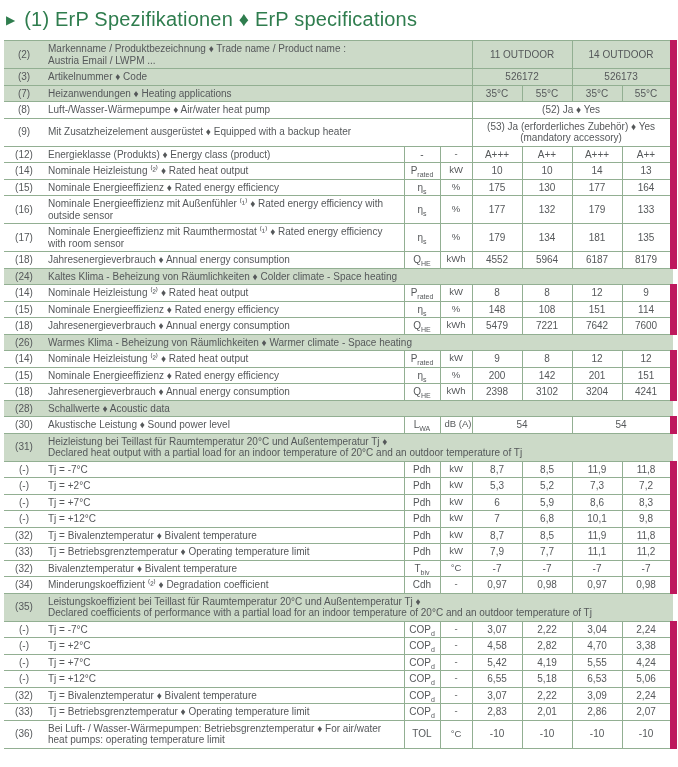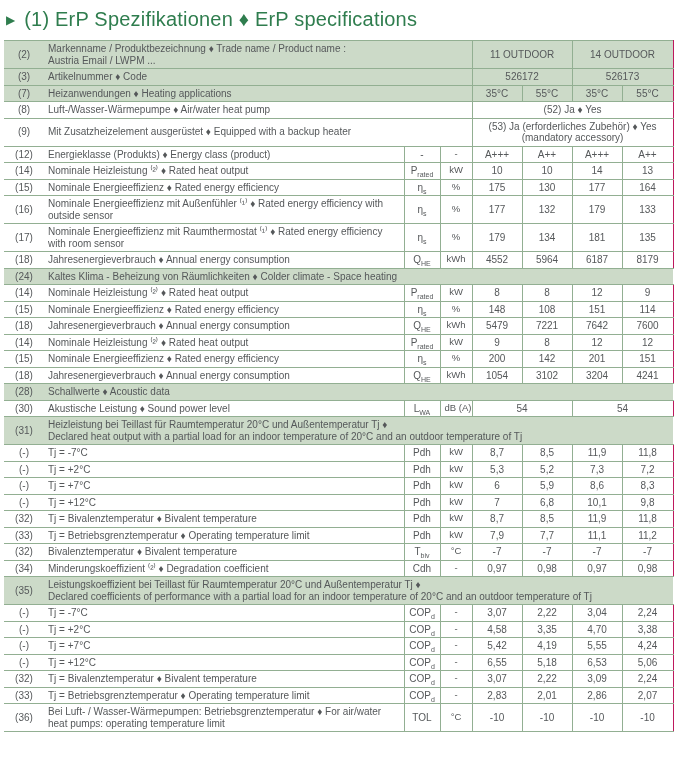--- a/index.html
+++ b/index.html
@@ -35,21 +35,21 @@
   table.spec tr:first-child td { border-top:1px solid #92af92; }
 
   td.num  { text-align:center; padding:2px 1px; }
   td.lbl  { text-align:left; }
   td.sym, td.unit, td.val {
     text-align:center;
     border-left:1px solid #92af92;
   }
   td.sym  { padding:2px 1px; }
   td.unit { padding:2px 0; font-size:9.5px; white-space:nowrap; }
-  td.val:last-child { border-right:1px solid #be185d; }
+  td.val:last-child { border-right:7px solid #be185d; }
 
   tr.band td { background:#ccdac8; }
 
   sub { font-size:7px; line-height:0; }
 </style>
 </head>
 <body>
 
 <div class="page">
 
@@ -187,20 +187,24 @@
         <tr>
           <td class="num">(18)</td>
           <td class="lbl">Jahresenergieverbrauch ♦ Annual energy consumption</td>
           <td class="sym">Q<sub>HE</sub></td>
           <td class="unit">kWh</td>
           <td class="val">5479</td>
           <td class="val">7221</td>
           <td class="val">7642</td>
           <td class="val">7600</td>
         </tr>
+        <tr class="band">
+          <td class="num">(26)</td>
+          <td class="lbl" colspan="7">Warmes Klima - Beheizung von Räumlichkeiten ♦ Warmer climate - Space heating</td>
+        </tr>
         <tr>
           <td class="num">(14)</td>
           <td class="lbl">Nominale Heizleistung ⁽²⁾ ♦ Rated heat output</td>
           <td class="sym">P<sub>rated</sub></td>
           <td class="unit">kW</td>
           <td class="val">9</td>
           <td class="val">8</td>
           <td class="val">12</td>
           <td class="val">12</td>
         </tr>
@@ -212,21 +216,21 @@
           <td class="val">200</td>
           <td class="val">142</td>
           <td class="val">201</td>
           <td class="val">151</td>
         </tr>
         <tr>
           <td class="num">(18)</td>
           <td class="lbl">Jahresenergieverbrauch ♦ Annual energy consumption</td>
           <td class="sym">Q<sub>HE</sub></td>
           <td class="unit">kWh</td>
-          <td class="val">1054</td>
+          <td class="val">2398</td>
           <td class="val">3102</td>
           <td class="val">3204</td>
           <td class="val">4241</td>
         </tr>
         <tr class="band">
           <td class="num">(28)</td>
           <td class="lbl" colspan="7">Schallwerte ♦ Acoustic data</td>
         </tr>
         <tr>
           <td class="num">(30)</td>
@@ -333,21 +337,21 @@
           <td class="val">2,22</td>
           <td class="val">3,04</td>
           <td class="val">2,24</td>
         </tr>
         <tr>
           <td class="num">(-)</td>
           <td class="lbl">Tj = +2°C</td>
           <td class="sym">COP<sub>d</sub></td>
           <td class="unit">-</td>
           <td class="val">4,58</td>
-          <td class="val">3,35</td>
+          <td class="val">2,82</td>
           <td class="val">4,70</td>
           <td class="val">3,38</td>
         </tr>
         <tr>
           <td class="num">(-)</td>
           <td class="lbl">Tj = +7°C</td>
           <td class="sym">COP<sub>d</sub></td>
           <td class="unit">-</td>
           <td class="val">5,42</td>
           <td class="val">4,19</td>

